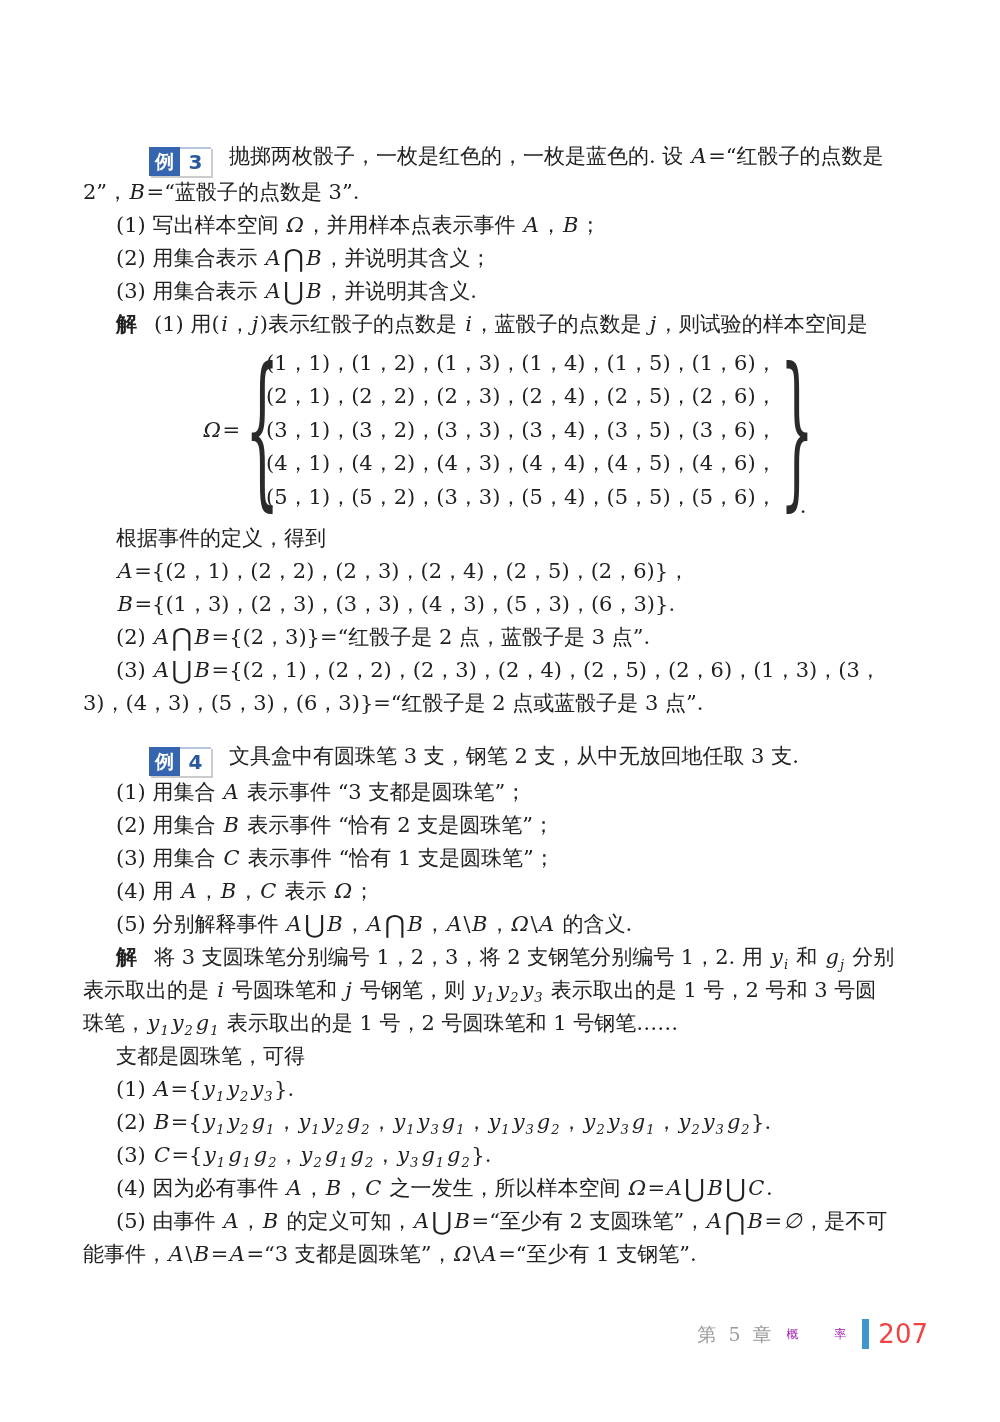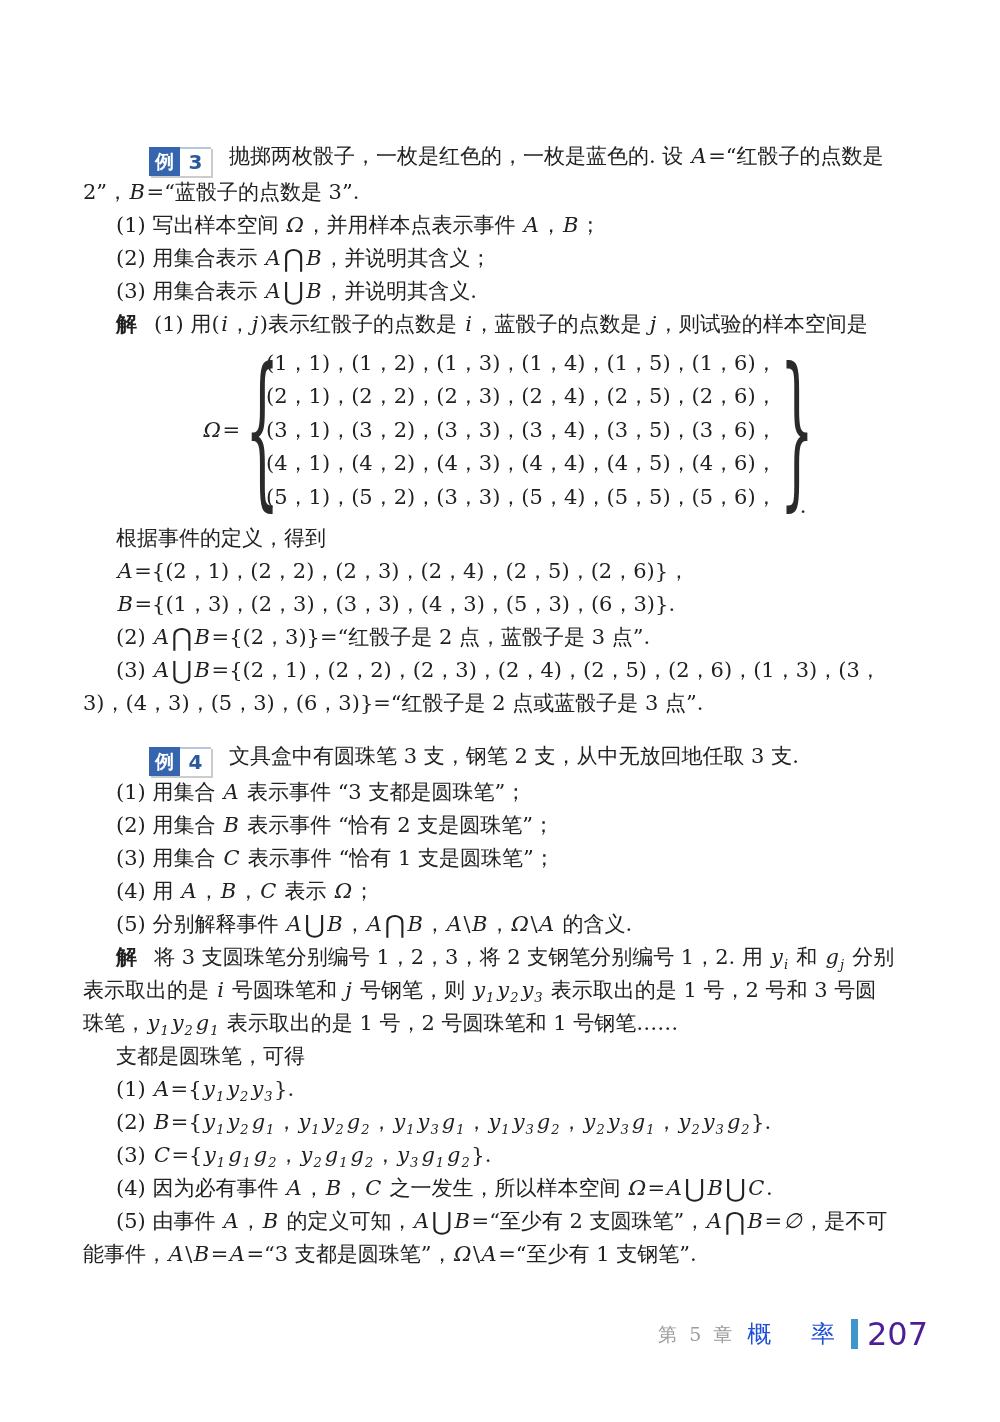--- a/index.html
+++ b/index.html
@@ -34,23 +34,23 @@
   .brace{display:inline-block;font-family:"DejaVu Serif","Liberation Serif",serif;
     font-size:54px;line-height:54px;transform:scaleY(3.1);width:18px;text-align:center;color:#2a2a2a;}
   .omega-rows{margin:0 3px;}
   .omega-rows > div{line-height:33.4px;white-space:nowrap;}
   .omega-period{align-self:flex-end;line-height:16px;margin-left:2px;}
   
   .example4-section{margin-top:20px;}
   
   .footer{position:absolute;top:1318px;right:72px;display:flex;align-items:center;line-height:32px;}
   .footer-chapter{color:#9c9c9c;font-size:19px;letter-spacing:3px;margin-right:12px;}
-  .footer-subject{color:#1d4ed8;font-size:24px;letter-spacing:16px;margin-right:0;}
+  .footer-subject{color:#a21caf;font-size:12px;letter-spacing:16px;margin-right:0;}
   .footer-bar{width:7px;height:30px;background:var(--bar,#3f96cc);margin:0 9px 0 0;}
-  .footer-pagenum{font-family:"DejaVu Sans","Liberation Sans",sans-serif;font-size:32px;color:#4c1d95;}
+  .footer-pagenum{font-family:"DejaVu Sans","Liberation Sans",sans-serif;font-size:26px;color:#ef4444;}
 </style>
 </head>
 <body>
 
 <div class="page">
   <div class="content">
 
     <section>
       <p class="para badge-para">
         <span class="badge">

